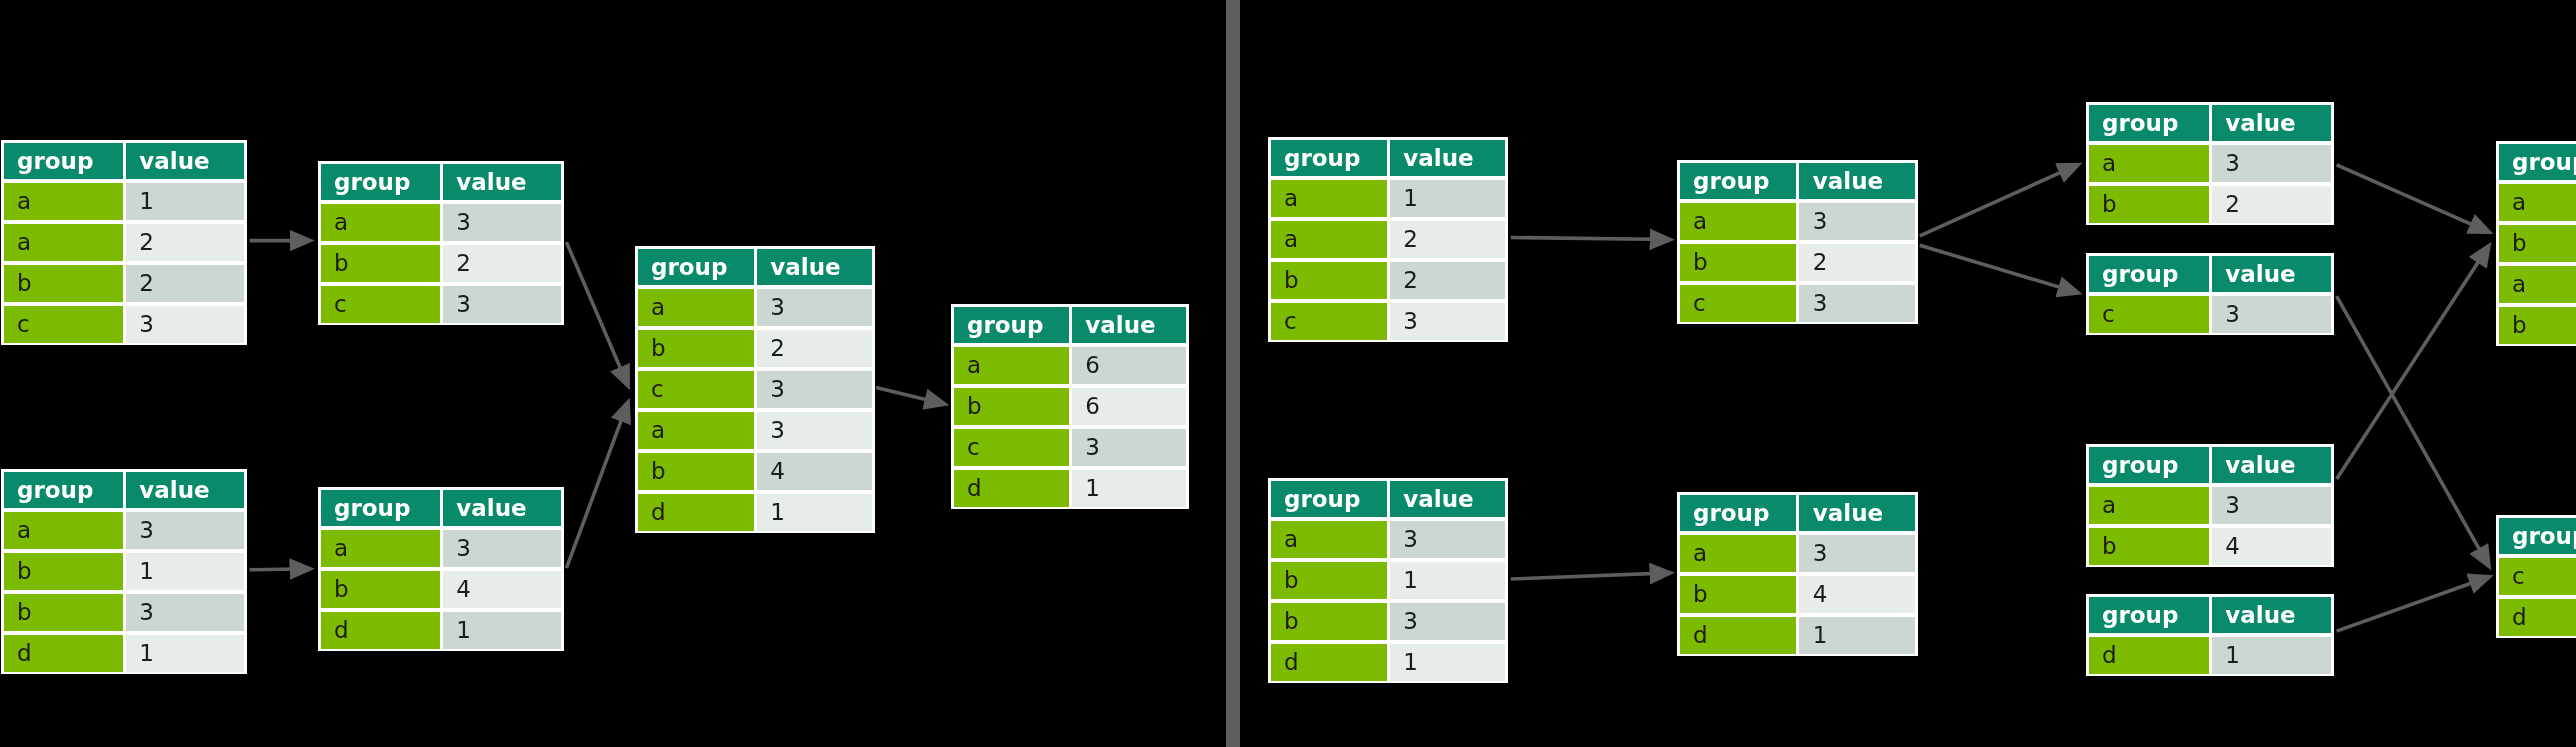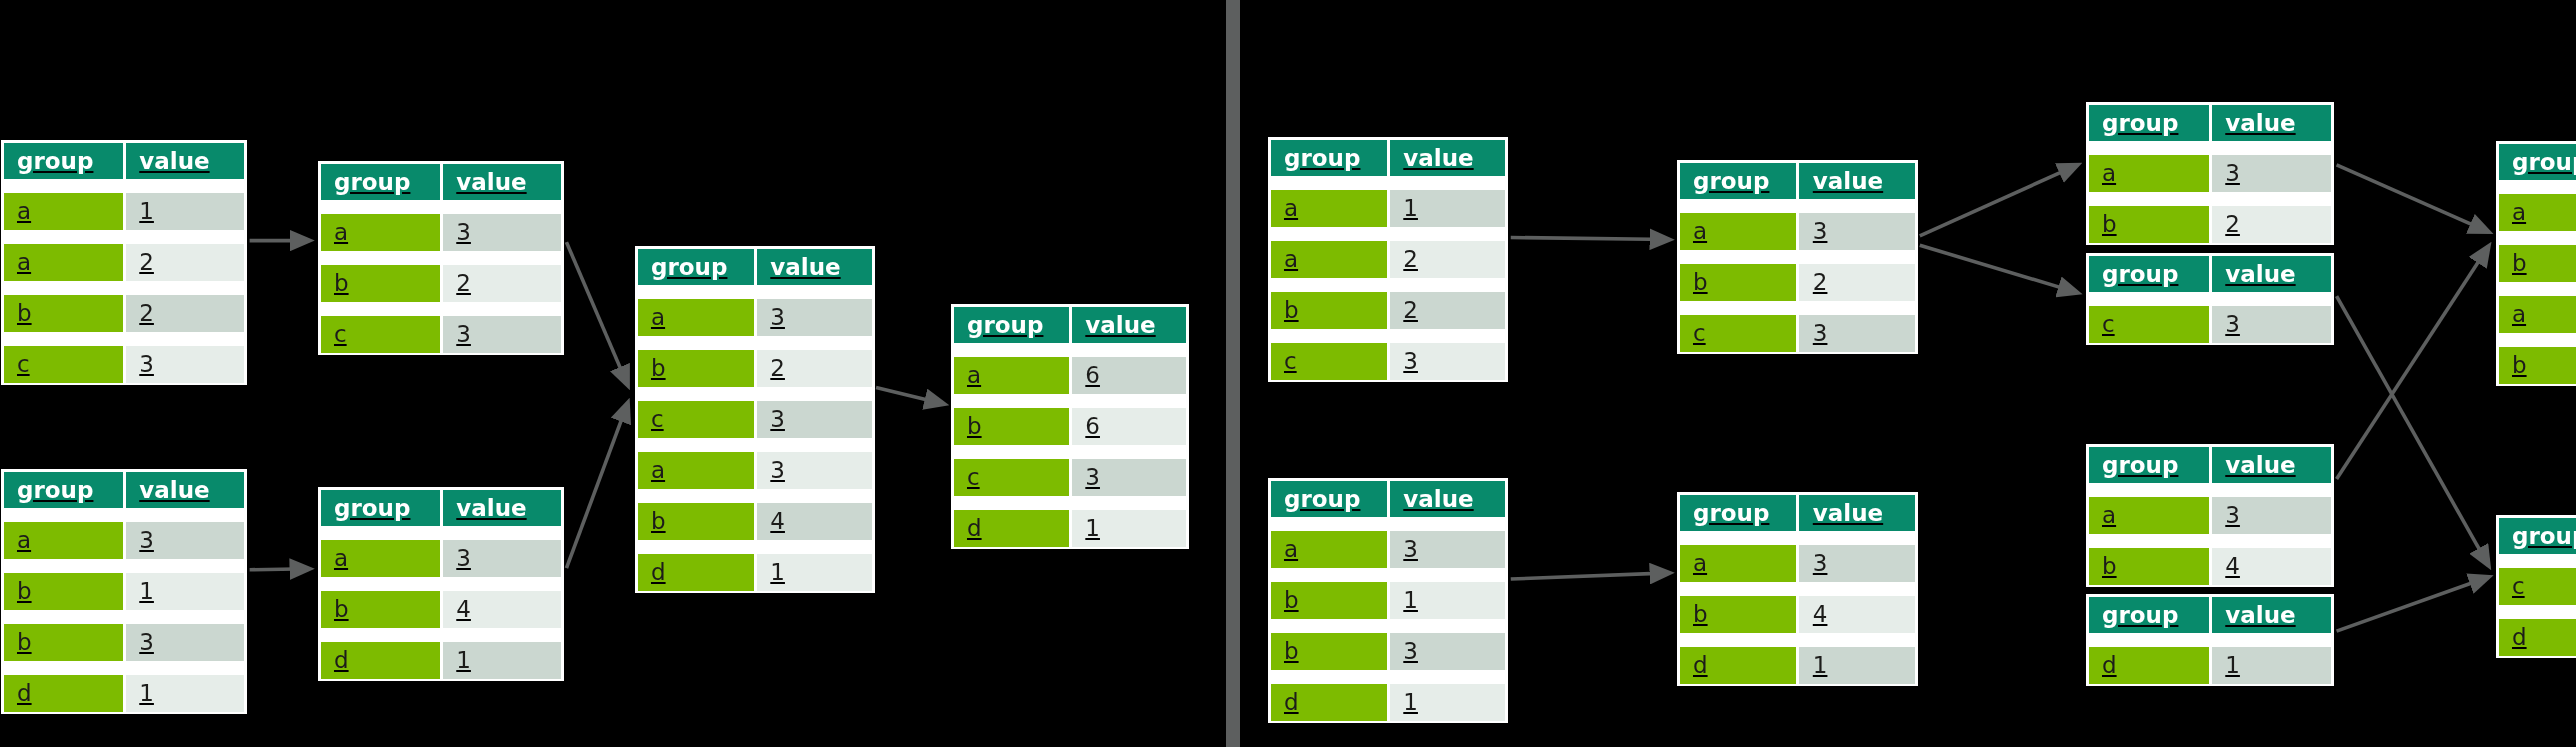--- a/index.html
+++ b/index.html
@@ -14,21 +14,21 @@
     font-family:"DejaVu Sans","Liberation Sans",sans-serif;
     position:relative;overflow:hidden;
   }
   .canvas{position:absolute;inset:0;}
   .divider{position:absolute;top:0;height:747px;background:var(--divider);}
   .arrow-layer{position:absolute;left:0;top:0;width:3157px;height:747px;pointer-events:none;}
   .arrow-layer line{stroke:var(--arrow);stroke-width:7;}
   .dtable{
     position:absolute;background:var(--table-border);
     padding:2.6px;box-sizing:border-box;
-    display:flex;flex-direction:column;gap:14px;text-decoration:underline;
+    display:flex;flex-direction:column;gap:4px;
   }
   .trow{display:flex;gap:3.1px;height:37px;flex:none;}
   .trow.thead{height:36px;}
   .trow > div{
     display:flex;align-items:center;box-sizing:border-box;
     padding-left:13.4px;font-size:23px;color:var(--cell-text);
   }
   .trow > div:first-child{width:49.5%;flex:none;}
   .trow > div:last-child{flex:1;}
   .hcell{background:var(--header-bg)!important;color:var(--header-text)!important;font-weight:700;}

